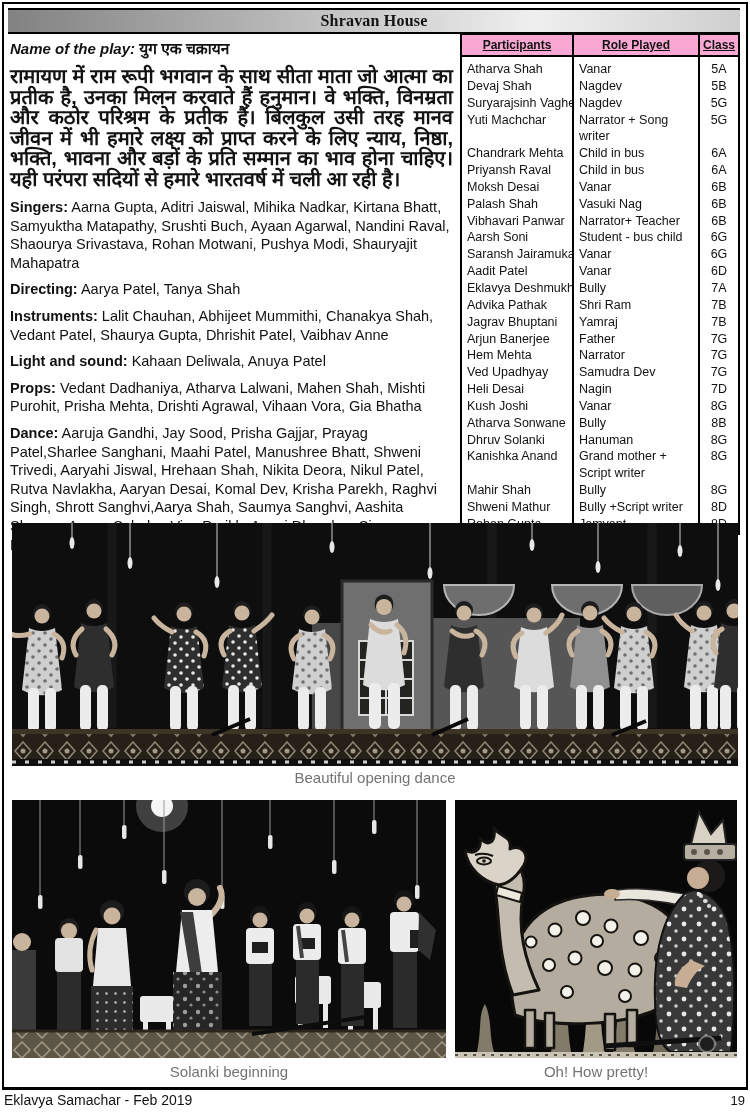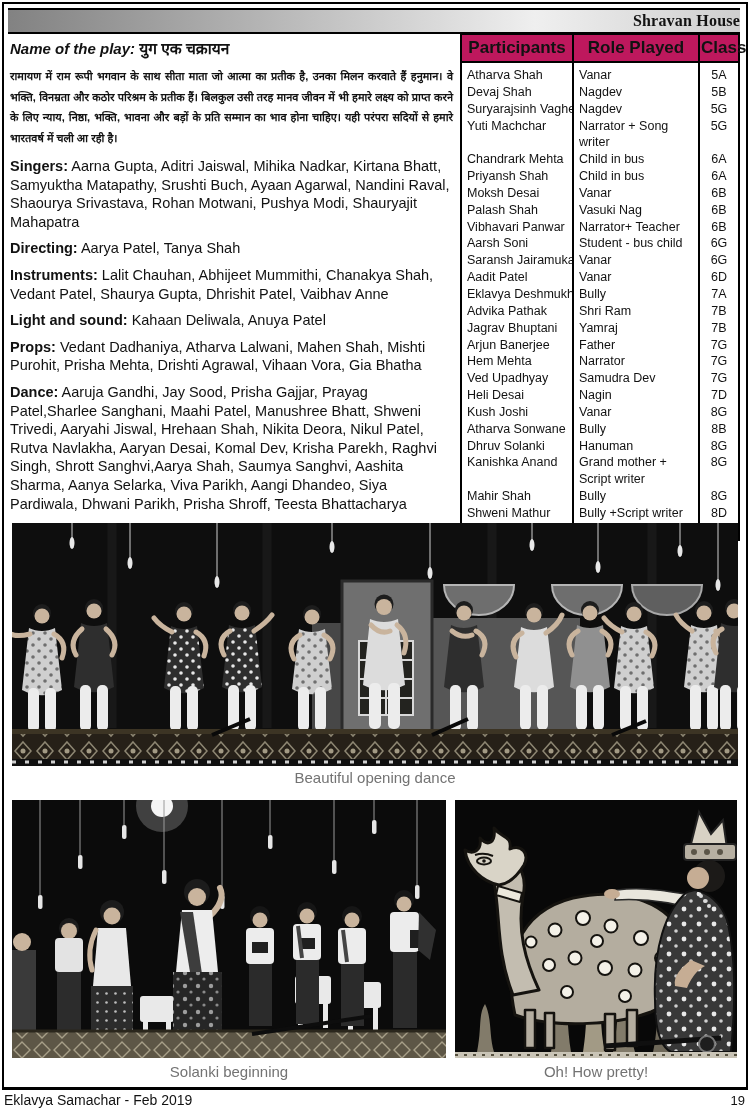--- a/index.html
+++ b/index.html
@@ -3,31 +3,31 @@
 <meta charset="utf-8">
 <style>
   html,body{margin:0;padding:0;background:#fff;}
   .page{position:relative;width:750px;height:1112px;background:#fff;
         font-family:"Liberation Sans",sans-serif;color:#121212;overflow:hidden;}
   .frame{position:absolute;left:2px;top:2px;width:742px;height:1083px;
          border:2px solid #000;border-bottom-width:3px;pointer-events:none;}
   .house-bar{position:absolute;left:8px;top:8px;width:732px;height:22px;
              background:linear-gradient(90deg,#828282 0%,#b5b5b5 35%,#efefef 72%,#cfcfcf 100%);
              border-top:2px solid #000;border-bottom:2px solid #000;
-             display:flex;align-items:center;justify-content:flex-end;}
+             display:flex;align-items:center;justify-content:center;}
   .house-title{font-family:"Liberation Serif",serif;font-weight:700;font-size:16px;letter-spacing:.2px;}
   .left-col{position:absolute;left:10px;top:37px;width:443px;}
   .play-line{margin:0 0 7px 0;font-size:15px;}
   .play-label{font-weight:700;font-style:italic;}
   .play-name{font-weight:700;font-size:15.5px;}
-  .hindi{margin:0 0 9px 0;font-size:11px;font-weight:700;line-height:20.5px;text-align:justify;}
+  .hindi{margin:0 0 9px 0;font-size:20px;font-weight:700;line-height:20.5px;text-align:justify;}
   .credit{margin:0 0 8px 0;font-size:14.5px;line-height:18.6px;}
   .credit b{font-weight:700;}
   table.cast{position:absolute;left:460px;top:33px;width:278px;border-collapse:collapse;table-layout:fixed;}
-  table.cast th{background:#be185d;border:2px solid #000;font-size:17px;font-weight:700;padding:3px 1px;}
+  table.cast th{background:#f9a8d4;border:2px solid #000;font-size:12px;font-weight:700;padding:3px 1px;text-decoration:underline;}
   table.cast tbody{border:2px solid #000;}
   table.cast td{border-left:2px solid #000;border-right:2px solid #000;
                 font-size:12.5px;line-height:16.85px;padding:0 1px 0 5px;vertical-align:top;
                 overflow:hidden;white-space:nowrap;}
   table.cast td:nth-child(2){white-space:pre-line;}
   table.cast td:nth-child(3){text-align:center;padding:0;}
   table.cast tbody tr:first-child td{padding-top:4px;}
   .photo{position:absolute;background:#000;}
   #photo1{left:12px;top:523px;width:726px;height:243px;}
   #photo2{left:12px;top:800px;width:434px;height:258px;}
@@ -101,21 +101,21 @@
       <td>Yuti Machchar</td>
       <td>Narrator + Song writer</td>
       <td>5G</td>
     </tr>
         <tr>
       <td>Chandrark Mehta</td>
       <td>Child in bus</td>
       <td>6A</td>
     </tr>
         <tr>
-      <td>Priyansh Shah</td>
+      <td>Priyansh Raval</td>
       <td>Child in bus</td>
       <td>6A</td>
     </tr>
         <tr>
       <td>Moksh Desai</td>
       <td>Vanar</td>
       <td>6B</td>
     </tr>
         <tr>
       <td>Palash Shah</td>

